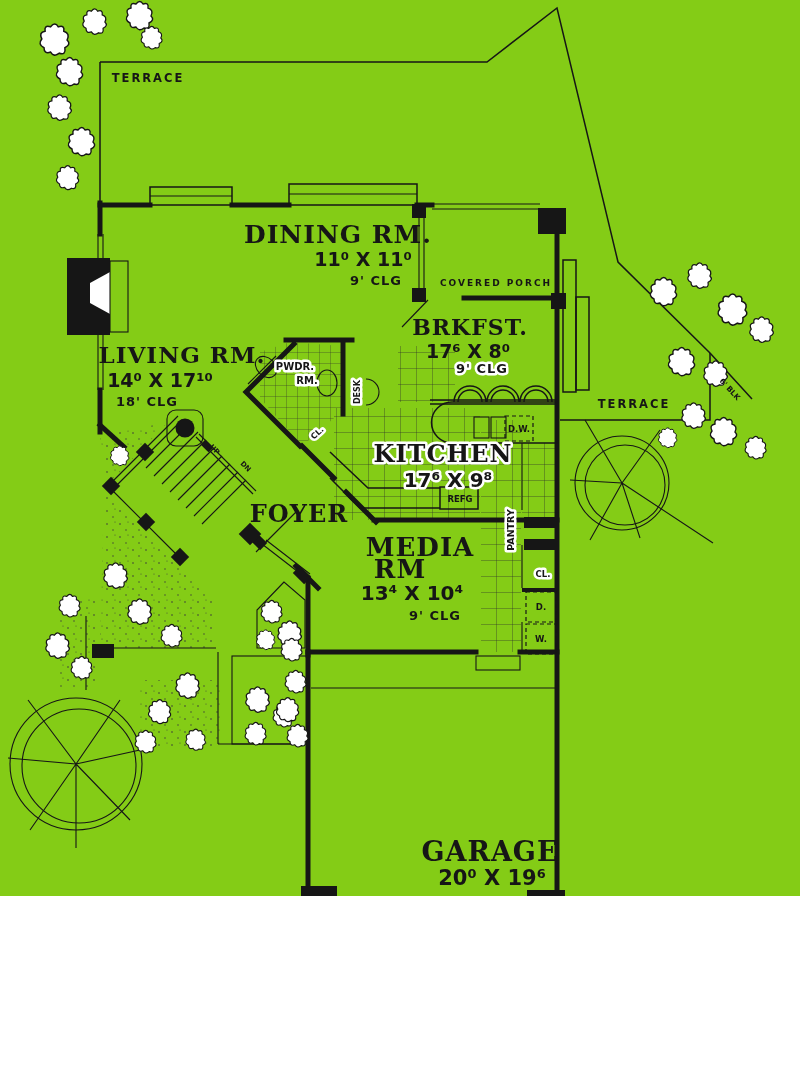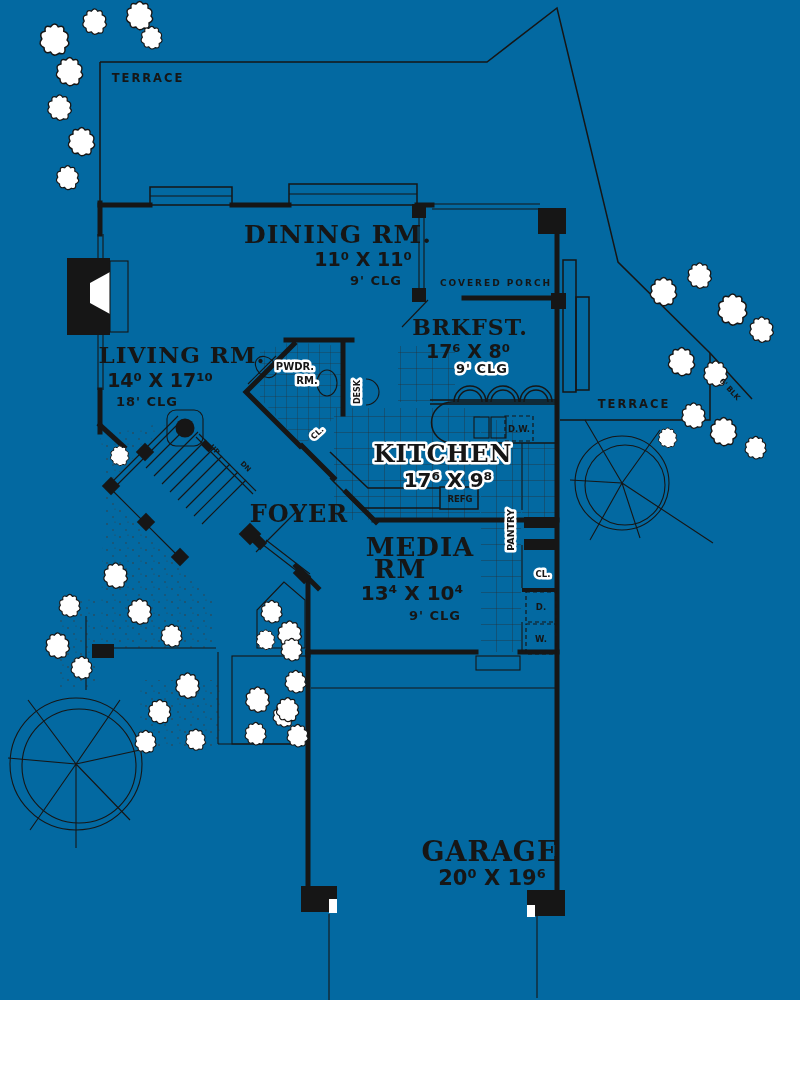--- a/index.html
+++ b/index.html
@@ -1,16 +1,16 @@
 <!DOCTYPE html>
 <html><head>
 <meta charset="utf-8">
 <style>
   html,body{margin:0;padding:0;background:#ffffff;}
-  .page{width:800px;height:1000px;background:#0369a1;position:relative;overflow:hidden;}
+  .page{width:800px;height:896px;background:#84cc16;position:relative;overflow:hidden;}
   svg{display:block;}
   .w{stroke:#161616;stroke-width:5;fill:none;stroke-linecap:square;}
   .w4{stroke:#161616;stroke-width:4;fill:none;stroke-linecap:square;}
   .t{stroke:#161616;stroke-width:1.5;fill:none;}
   .t1{stroke:#161616;stroke-width:1.1;fill:none;}
   .blk{fill:#161616;stroke:none;}
   .wht{fill:#ffffff;stroke:none;}
   .dash{stroke:#161616;stroke-width:1.2;fill:none;stroke-dasharray:4 3;}
   text{fill:#161616;}
   .room{font-family:"DejaVu Serif",serif;font-weight:bold;letter-spacing:1px;text-anchor:middle;}

